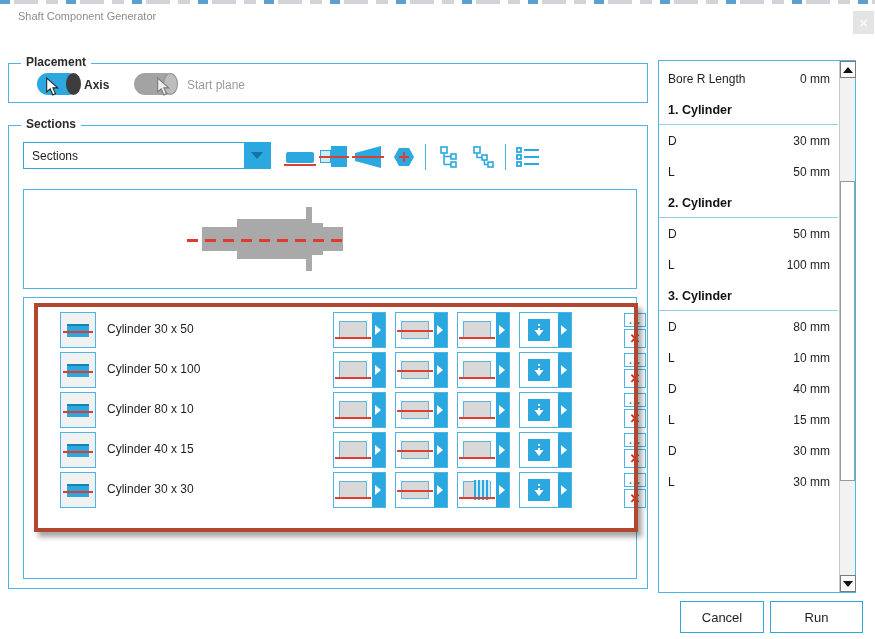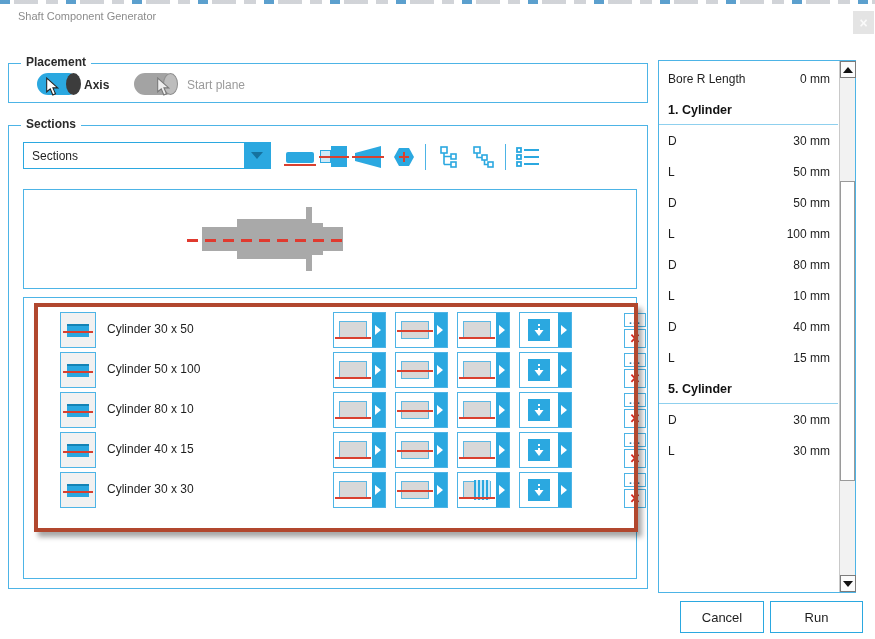--- a/index.html
+++ b/index.html
@@ -550,46 +550,49 @@
         <span class="p-label">1. Cylinder</span>
       </div>
       <div class="param-row">
         <span class="p-label">D</span>
         <span class="p-value">30 mm</span>
       </div>
       <div class="param-row">
         <span class="p-label">L</span>
         <span class="p-value">50 mm</span>
       </div>
+      <div class="param-row header">
+        <span class="p-label">2. Cylinder</span>
+      </div>
       <div class="param-row">
         <span class="p-label">D</span>
         <span class="p-value">50 mm</span>
       </div>
       <div class="param-row">
         <span class="p-label">L</span>
         <span class="p-value">100 mm</span>
       </div>
+      <div class="param-row header">
+        <span class="p-label">3. Cylinder</span>
+      </div>
       <div class="param-row">
         <span class="p-label">D</span>
         <span class="p-value">80 mm</span>
       </div>
       <div class="param-row">
         <span class="p-label">L</span>
         <span class="p-value">10 mm</span>
       </div>
       <div class="param-row">
         <span class="p-label">D</span>
         <span class="p-value">40 mm</span>
       </div>
       <div class="param-row">
         <span class="p-label">L</span>
         <span class="p-value">15 mm</span>
-      </div>
-      <div class="param-row header">
-        <span class="p-label">5. Cylinder</span>
       </div>
       <div class="param-row">
         <span class="p-label">D</span>
         <span class="p-value">30 mm</span>
       </div>
       <div class="param-row">
         <span class="p-label">L</span>
         <span class="p-value">30 mm</span>
       </div>
     </div>

